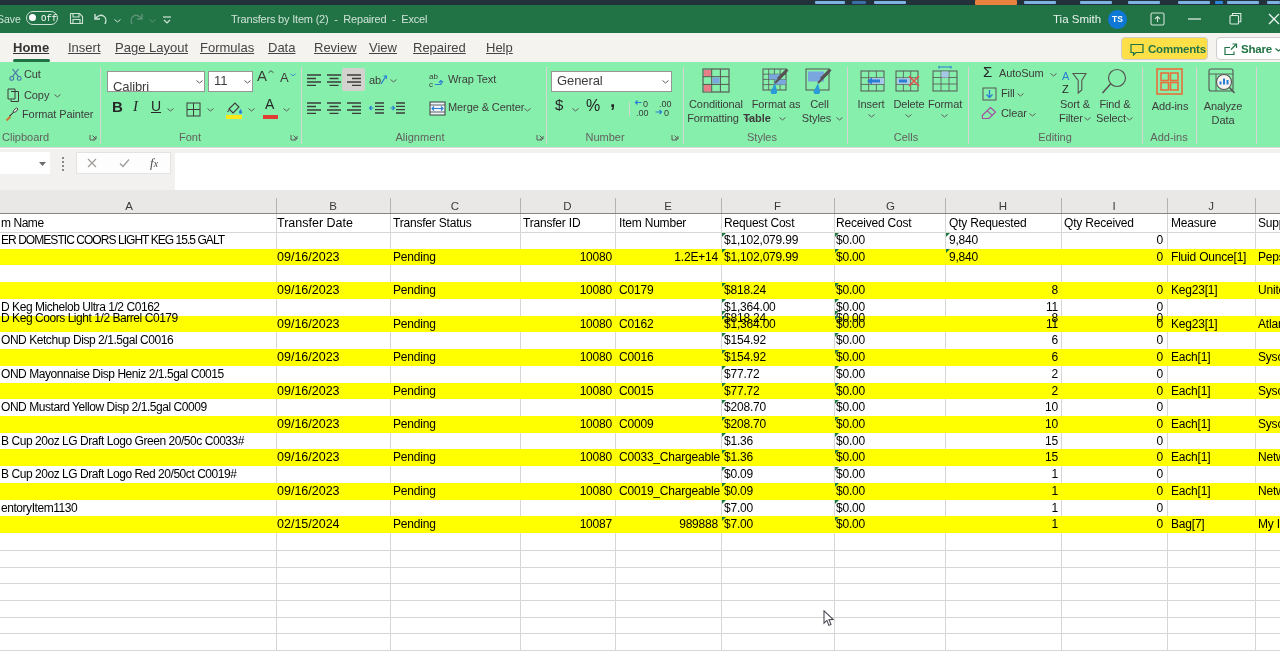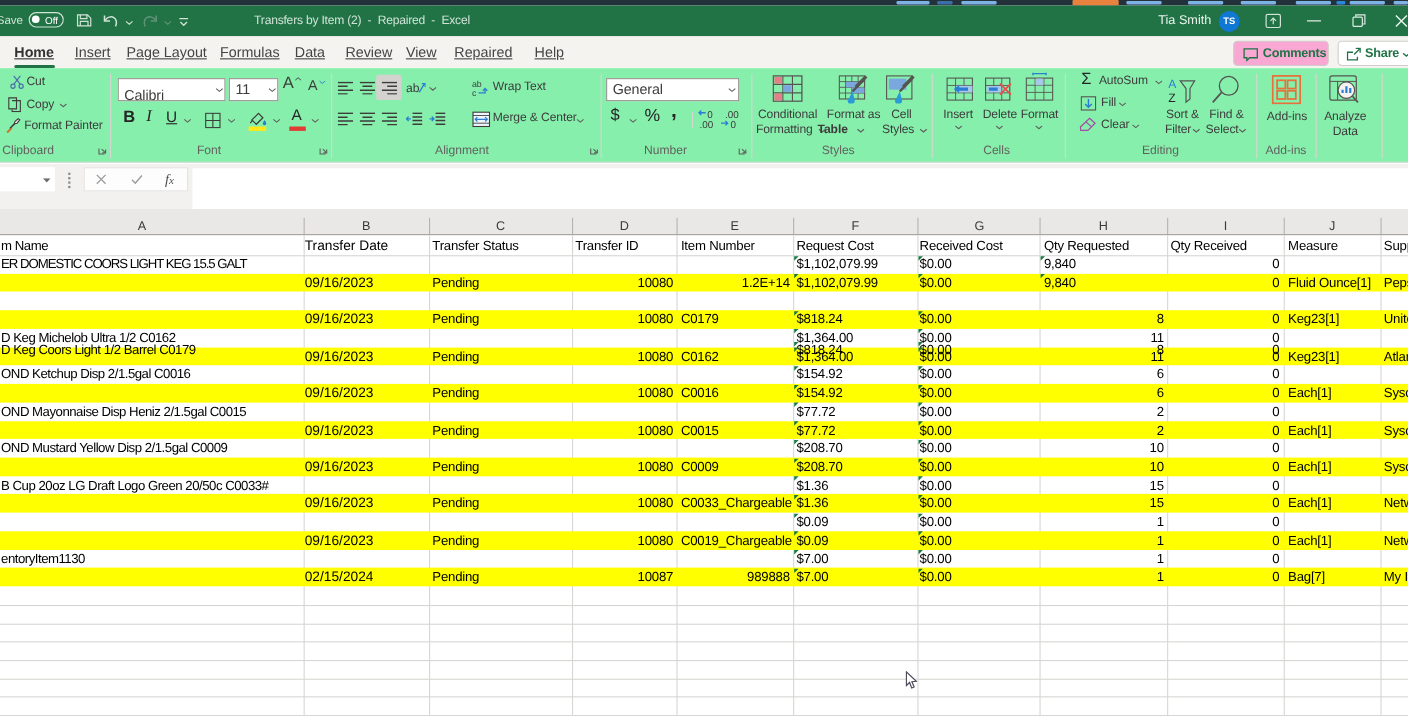--- a/index.html
+++ b/index.html
@@ -54,21 +54,21 @@
   <div class="tseg" style="left:1128px;width:32px;background:#7fb2e4;"></div>
   <div class="tseg" style="left:1178px;width:32px;background:#7fb2e4;"></div>
   <div class="tseg" style="left:1227px;width:32px;background:#7fb2e4;"></div>
   <div class="tseg" style="left:1267px;width:13px;background:#7fb2e4;"></div>
   <div class="tseg" style="left:1215px;width:8px;background:#2b88d8;"></div>
 </div>
 
 <div class="abs" id="titlebar">
   <div style="position:absolute;left:-3px;top:0;font-size:10.5px;line-height:28px;color:#cfe3d6;">Save</div>
 
-  <div style="position:absolute;left:26px;top:6px;width:32px;height:14px;border:1px solid #cfe3d6;border-radius:8px;">
+  <div style="position:absolute;left:26px;top:6px;width:32px;height:14px;border:1px solid #cfe3d6;border-radius:8px;font-family:Liberation Mono, monospace;">
     <div style="position:absolute;left:2px;top:2px;width:7px;height:7px;border-radius:50%;background:#fff;"></div>
     <div style="position:absolute;left:14px;top:1px;font-size:9px;line-height:12px;color:#fff;">Off</div>
   </div>
 
   <svg style="position:absolute;left:69px;top:6px;" width="15" height="15" viewBox="0 0 15 15" fill="none" stroke="#cfe3d6" stroke-width="1.1">
     <path d="M1.5 2.5 h9 l3 3 v7 h-12 z"></path>
       <path d="M4 2.5 v3.5 h6 v-3.5"></path>
       <path d="M4 12.5 v-4 h7 v4"></path>
   </svg>
 
@@ -122,21 +122,21 @@
   <div class="tab" style="left:68px;">Insert</div>
   <div class="tab" style="left:115px;">Page Layout</div>
   <div class="tab" style="left:200px;">Formulas</div>
   <div class="tab" style="left:268px;">Data</div>
   <div class="tab" style="left:314px;">Review</div>
   <div class="tab" style="left:369px;">View</div>
   <div class="tab" style="left:413px;">Repaired</div>
   <div class="tab" style="left:486px;">Help</div>
   <div style="position:absolute;left:13px;top:26px;width:37px;height:3px;border-radius:2px;background:#217346;"></div>
 
-  <div style="position:absolute;left:1121px;top:4px;width:87px;height:23px;border:1px solid #d0cdca;border-radius:4px;background:#f9a8d4;">
+  <div style="position:absolute;left:1121px;top:4px;width:87px;height:23px;border:1px solid #d0cdca;border-radius:4px;background:#fde047;">
     <svg style="position:absolute;left:8px;top:5px;" width="14" height="13" viewBox="0 0 14 13" fill="none" stroke="#217346" stroke-width="1.2">
       <path d="M1 1.5 h12 v8 h-7 l-2.5 2.5 v-2.5 h-2.5 z"></path>
     </svg>
     <div style="position:absolute;left:26px;top:0;font-size:11.5px;font-weight:bold;letter-spacing:-0.2px;line-height:22px;color:#217346;">Comments</div>
   </div>
 
   <div style="position:absolute;left:1216px;top:4px;width:70px;height:23px;border:1px solid #d0cdca;border-radius:4px;background:#fff;">
     <svg style="position:absolute;left:7px;top:5px;" width="14" height="13" viewBox="0 0 14 13" fill="none" stroke="#217346" stroke-width="1.2">
       <path d="M6 4.5 h-5 v7 h9 v-3"></path>
         <path d="M8.5 1 h4 v4"></path>
@@ -726,20 +726,21 @@
       <div class="cell cF">$1.36</div>
     <div class="tri tG"></div>
       <div class="cell cG">$0.00</div>
     <div class="cell cH">15</div>
       <div class="cell cI">0</div>
       <div class="cell cJ">Each[1]</div>
       <div class="cell cK">Netwo</div>
   </div>
 
   <div class="row" style="top:252.1px;">
+    <div class="cell cA">B Cup 20oz LG Draft Logo Red 20/50ct C0019#</div>
     <div class="tri tF"></div>
       <div class="cell cF">$0.09</div>
     <div class="tri tG"></div>
       <div class="cell cG">$0.00</div>
     <div class="cell cH">1</div>
       <div class="cell cI">0</div>
   </div>
 
   <div class="row" style="top:268.9px;">
     <div class="cell cB">09/16/2023</div>

